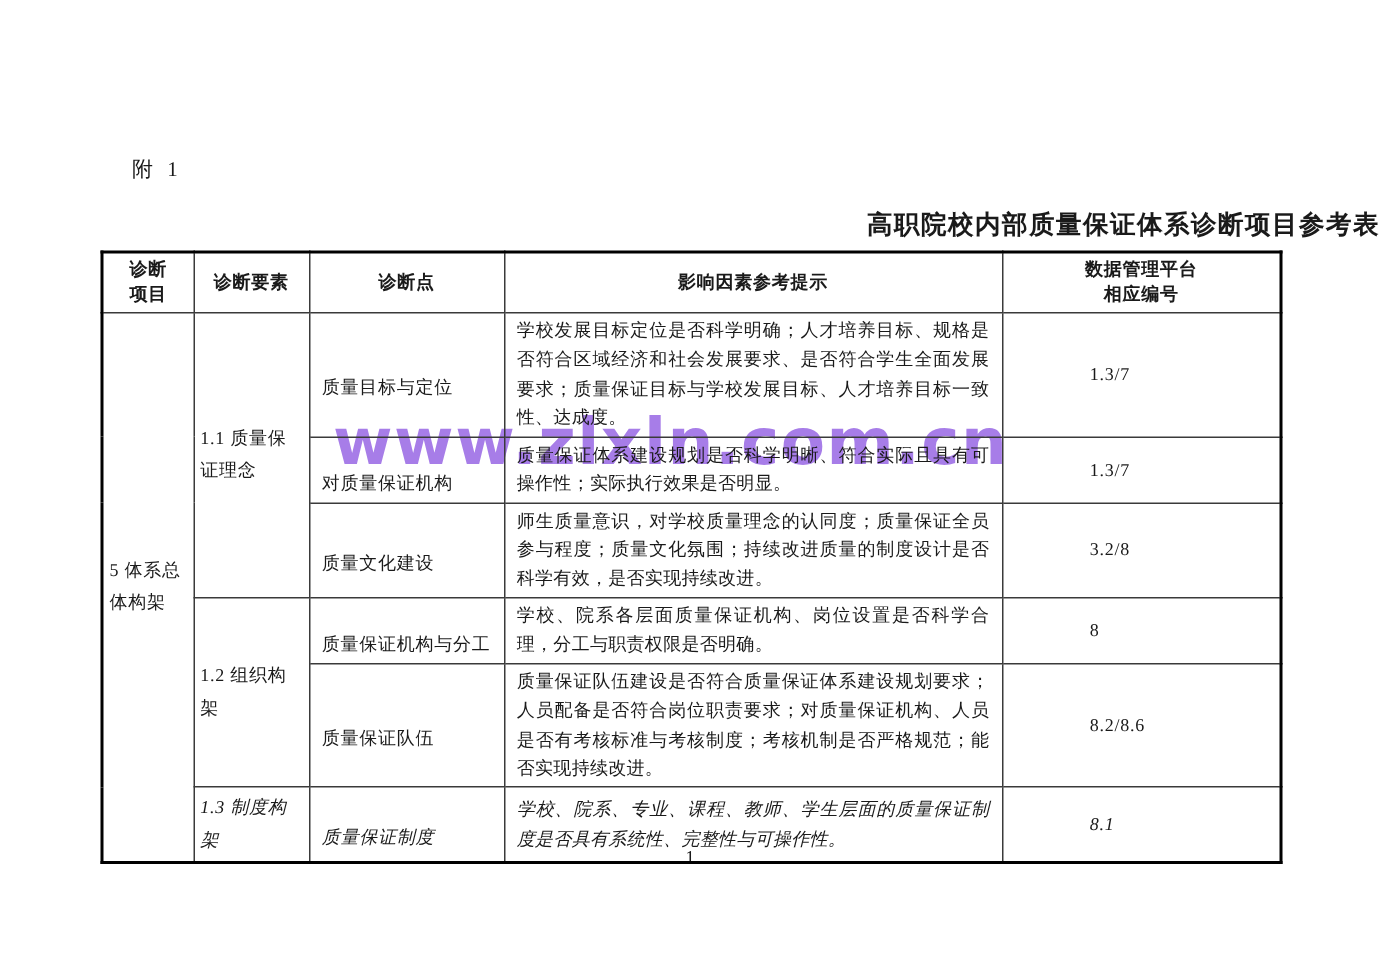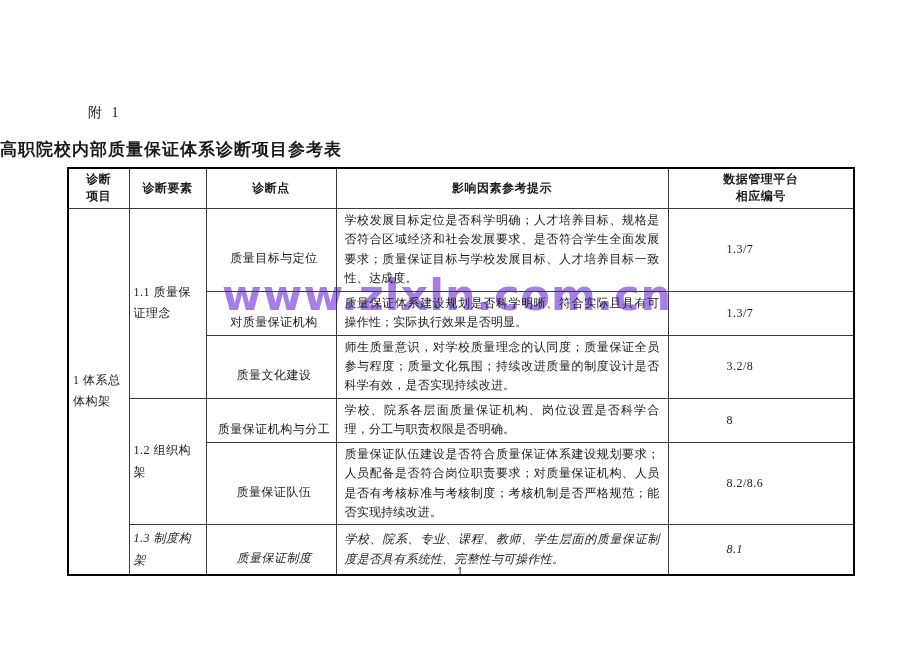--- a/index.html
+++ b/index.html
@@ -10,21 +10,21 @@
     font-family: "Liberation Serif", serif;
     color: #1a1a1a;
     overflow: hidden;
   }
   .appendix {
     position: absolute; left: 88px; top: 92px;
     font-size: 14px; letter-spacing: 3px; margin-top: 12px;
   }
   .doc-title {
     position: absolute; left: 0; top: 138px; width: 920px;
-    text-align: left;
+    text-align: right;
     font-family: Liberation Serif, serif;
     font-weight: bold; font-size: 17px; letter-spacing: 1px;
   }
   .watermark {
     position: absolute; left: 222px; top: 270px;
     font-family: "DejaVu Sans", sans-serif;
     font-size: 43px; font-weight: bold;
     color: #6d28d9; opacity: 0.6;
     letter-spacing: 1px;
     z-index: 0;
@@ -54,21 +54,21 @@
     padding: 2px 1px;
     letter-spacing: 0.5px;
   }
   .cell-item, .cell-element {
     text-align: left;
     padding: 2px 4px;
     letter-spacing: 0.5px;
     line-height: 1.8;
   }
   .cell-point {
-    text-align: center;
+    text-align: left;
     padding: 20px 2px 2px 8px;
     letter-spacing: 0.5px;
   }
   .cell-factors {
     text-align: justify;
     text-justify: inter-character;
     padding: 2px 8px;
     font-size: 11.5px;
     line-height: 1.62;
     letter-spacing: 0.2px;
@@ -117,21 +117,21 @@
       <th>诊断点</th>
       <th>影响因素参考提示</th>
       <th>
         <div>数据管理平台</div>
         <div>相应编号</div>
       </th>
     </tr>
   </thead>
   <tbody>
     <tr class="r1">
-      <td class="cell-item" rowspan="6">1 体系总体构架</td>
+      <td class="cell-item" rowspan="6">5 体系总体构架</td>
       <td class="cell-element" rowspan="3">1.1 质量保证理念</td>
       <td class="cell-point">质量目标与定位</td>
       <td class="cell-factors">学校发展目标定位是否科学明确；人才培养目标、规格是否符合区域经济和社会发展要求、是否符合学生全面发展要求；质量保证目标与学校发展目标、人才培养目标一致性、达成度。</td>
       <td class="cell-code">1.3/7</td>
     </tr>
     <tr class="r2">
       <td class="cell-point">对质量保证机构</td>
       <td class="cell-factors">质量保证体系建设规划是否科学明晰、符合实际且具有可操作性；实际执行效果是否明显。</td>
       <td class="cell-code">1.3/7</td>
     </tr>

